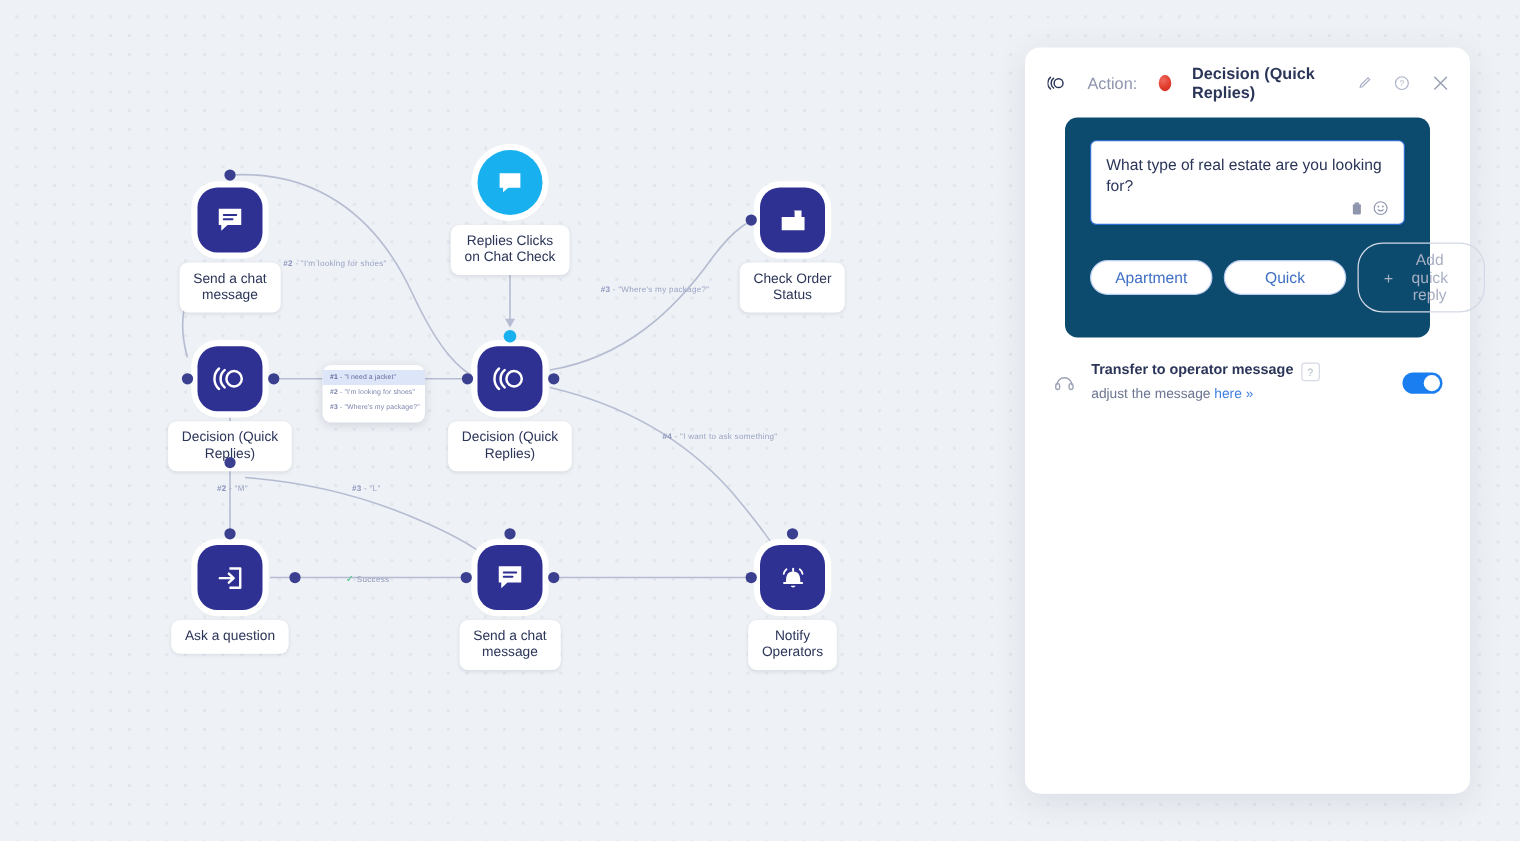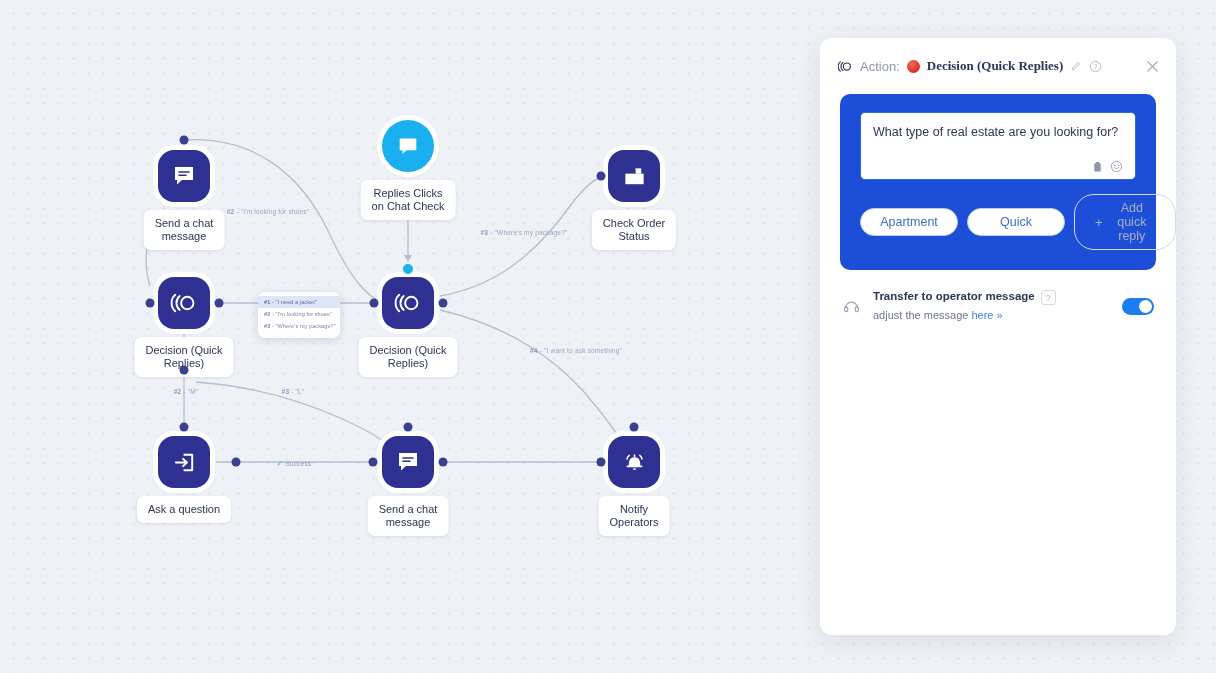--- a/index.html
+++ b/index.html
@@ -77,35 +77,35 @@
   .qr-tooltip .row.sel{background:#dde6f8;color:#5c6699;}
   .qr-tooltip .row .num{font-weight:bold;}
 
   
   #panel{
     position:absolute;left:820px;top:38px;width:356px;height:597px;
     background:#ffffff;border-radius:12px;
     box-shadow:0 6px 26px rgba(45,55,95,.10);
   }
   .panel-head{
-    height:56px;display:flex;align-items:center;padding:0 16px 0 18px;gap:7px;
+    height:56px;display:flex;align-items:center;padding:0 16px 0 18px;gap:17px;
   }
   .panel-head .decision-glyph{display:flex;align-items:center;}
   .panel-head .lbl{font-size:13px;color:#8d94ae;}
   .panel-head .dot-red{
     width:13px;height:13px;border-radius:50%;
     background:radial-gradient(circle at 35% 32%, #f06a5e 0%, #e03b2c 55%, #c8241a 100%);
     display:inline-block;
   }
-  .panel-head .title{font-size:13px;color:#2b3558;font-weight:bold;font-family:Liberation Serif, serif;}
+  .panel-head .title{font-size:13px;color:#2b3558;font-weight:bold;}
   .panel-head .ico{color:#aab1c6;cursor:pointer;display:flex;align-items:center;}
   .panel-head .close{margin-left:auto;color:#9aa2b6;cursor:pointer;display:flex;}
 
   .qr-card{
-    margin:0 20px;background:#1d4ed8;border-radius:10px;
+    margin:0 32px;background:#0c4a6e;border-radius:10px;
     padding:18px 20px 20px 20px;
   }
   .msg-box{
     background:#ffffff;border:1.5px solid #2f6fd0;border-radius:5px;
     padding:11px 12px 6px 12px;position:relative;
     box-shadow:0 1px 3px rgba(40,50,90,.06);
   }
   .msg-box .txt{
     font-size:12.5px;line-height:17px;color:#2b3558;
     min-height:34px;

